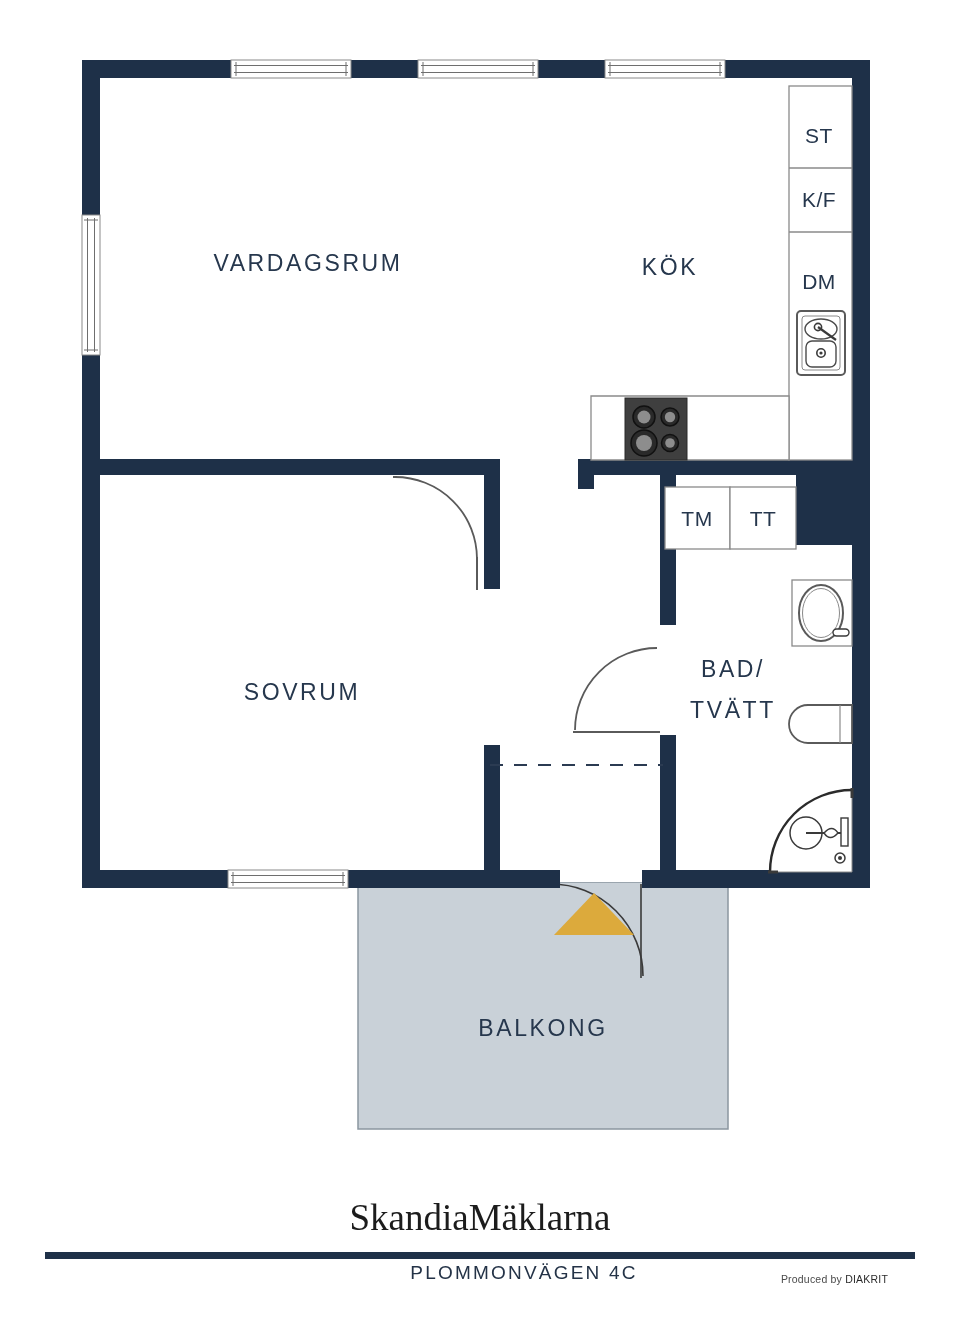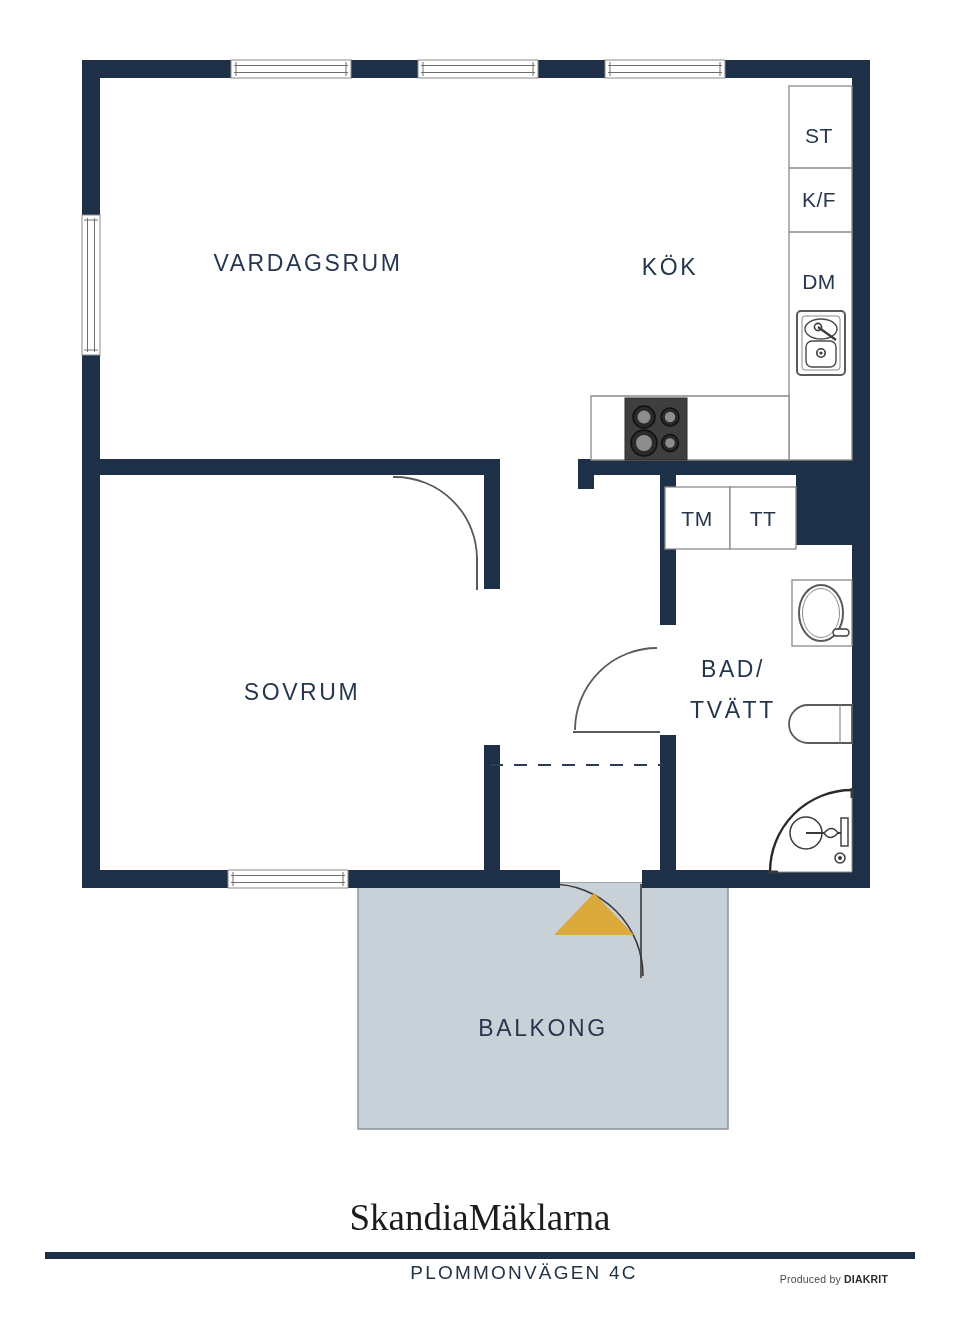--- a/index.html
+++ b/index.html
@@ -27,21 +27,21 @@
   }
   .address {
     position:absolute; left:0; top:78px; width:960px;
     text-align:center;
     font-size:19px; color:#243347; letter-spacing:2.2px;margin-left:44px;
   }
   .produced {
     position:absolute; right:16px; top:89px;
     font-size:10.5px; color:#4a4a4a; letter-spacing:0.2px;
   }
-  .produced b { font-weight:bold; color:#2b2b2b; }
+  .produced b { font-weight:normal; color:#2b2b2b; }
 
   .rlabel {
     font-family:"Liberation Sans", sans-serif;
     fill:#26374d;
     text-anchor:middle;
   }
   .rlabel-big { font-size:23px; letter-spacing:2.6px; }
   .rlabel-app { font-size:21px; letter-spacing:0.5px; }
 </style>
 </head>

